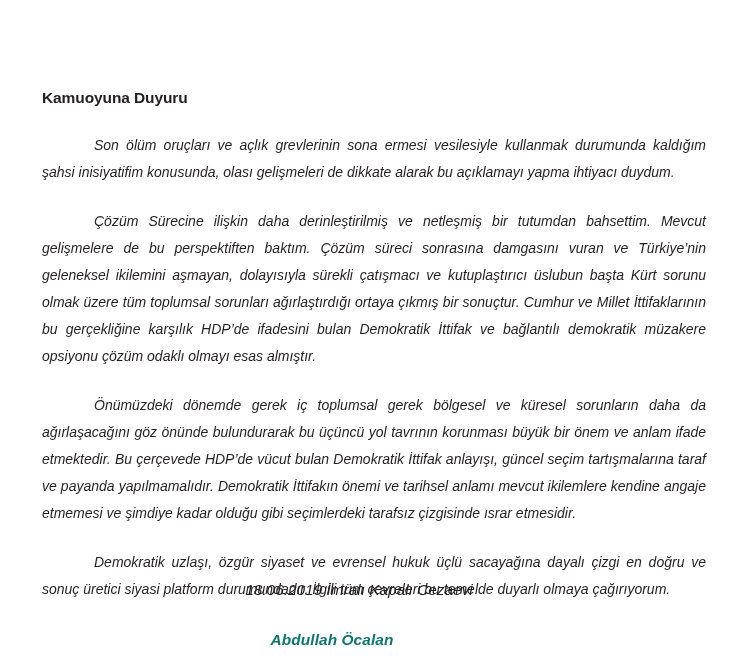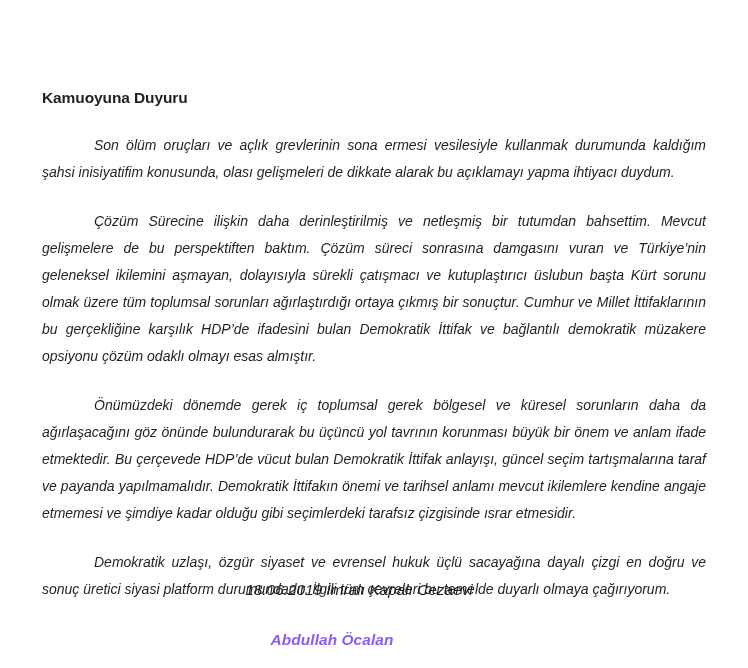--- a/index.html
+++ b/index.html
@@ -75,21 +75,21 @@
     color: #231f20;
     margin: 0;
     padding-right: 2px;
   }
 
   .sig-name {
     font-size: 15.4px;
     font-style: italic;
     font-weight: bold;
     line-height: 24px;
-    color: #8b5cf6;
+    color: #0f766e;
     margin: 26px 0 0 0;
     padding-right: 56px;
     letter-spacing: 0.1px;
   }
 </style>
 </head>
 <body>
 
 <div class="page">
 

